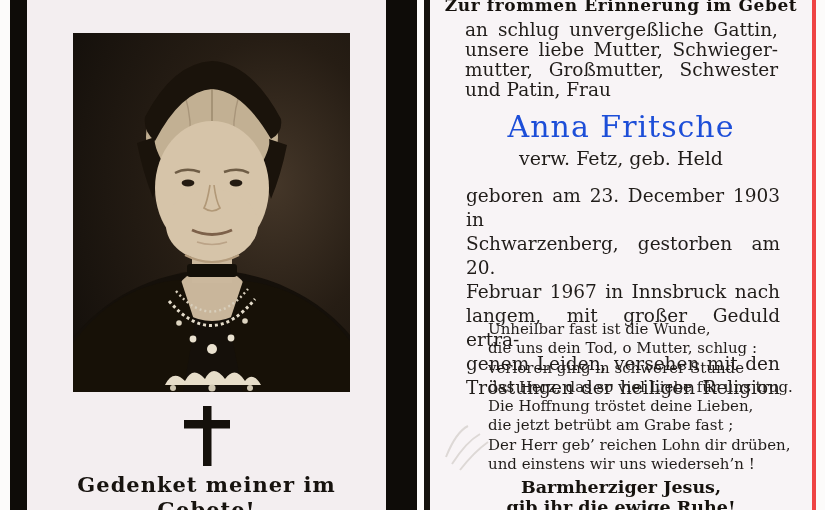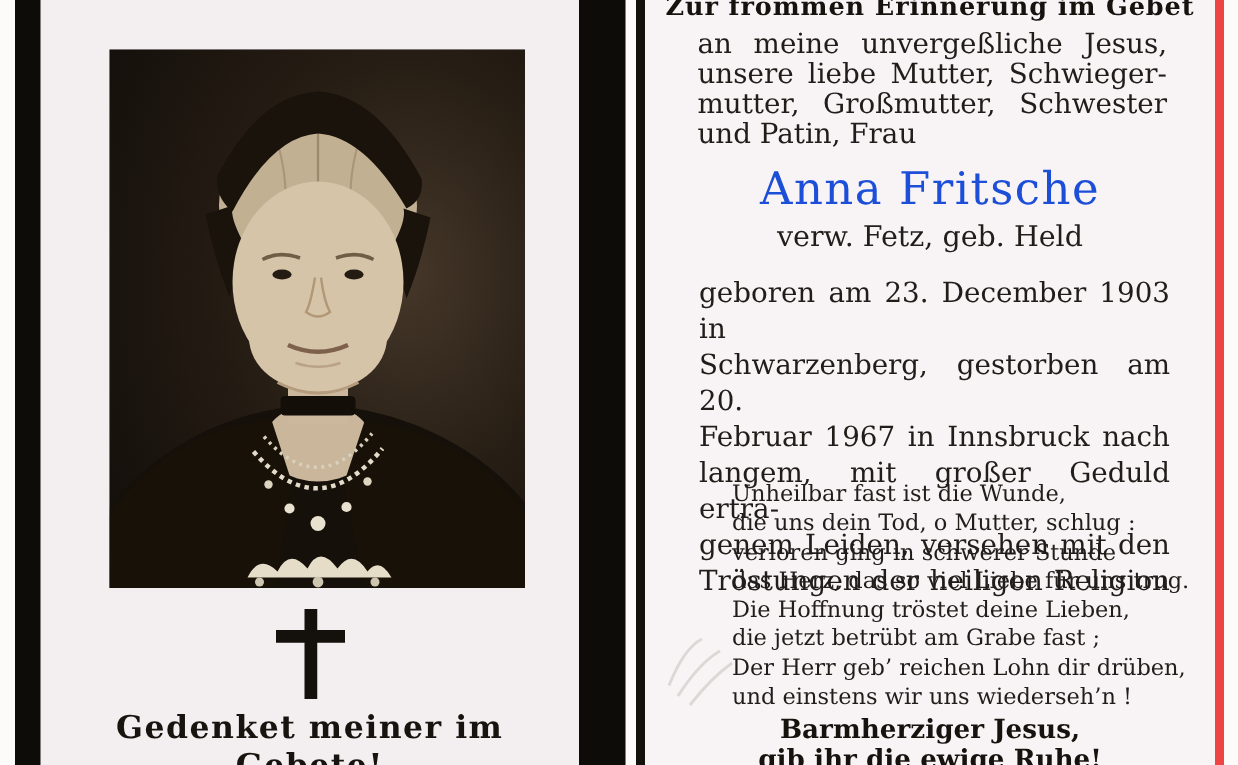--- a/index.html
+++ b/index.html
@@ -13,21 +13,21 @@
   .left-card {
     left:10px; width:407px;
     background:#f3eef0;
     border-left:17px solid #0e0c08;
     border-right:31px solid #0e0c08;
   }
   .right-card {
     left:424px; width:392px;
     background:#f8f4f6;
     border-left:6px solid #14110c;
-    border-right:6px solid #ef4444;
+    border-right:4px solid #ef4444;
   }
   .photo {
     position:absolute; left:46px; top:33px; width:277px; height:359px;
     background:#1b150f; overflow:hidden;
   }
   .photo svg { display:block; }
   .cross-wrap {
     position:absolute; top:406px; left:50%; margin-left:-24px;
     width:48px; height:62px;
   }
@@ -148,21 +148,21 @@
   </div>
 
   <div class="caption">Gedenket meiner im Gebete!</div>
 </div>
 
 <div class="card right-card">
 
   <div class="hdr">Zur frommen Erinnerung im Gebet</div>
 
   <div class="dedication">
-    <div class="line just">an meine unvergeßliche Jesus,</div>
+    <div class="line just">an schlug unvergeßliche Gattin,</div>
     <div class="line just">unsere liebe Mutter, Schwieger-</div>
     <div class="line just">mutter, Großmutter, Schwester</div>
     <div class="line center">und Patin, Frau</div>
   </div>
 
   <div class="name">Anna Fritsche</div>
 
   <div class="name-sub">verw. Fetz, geb. Held</div>
 
   <div class="bio">

